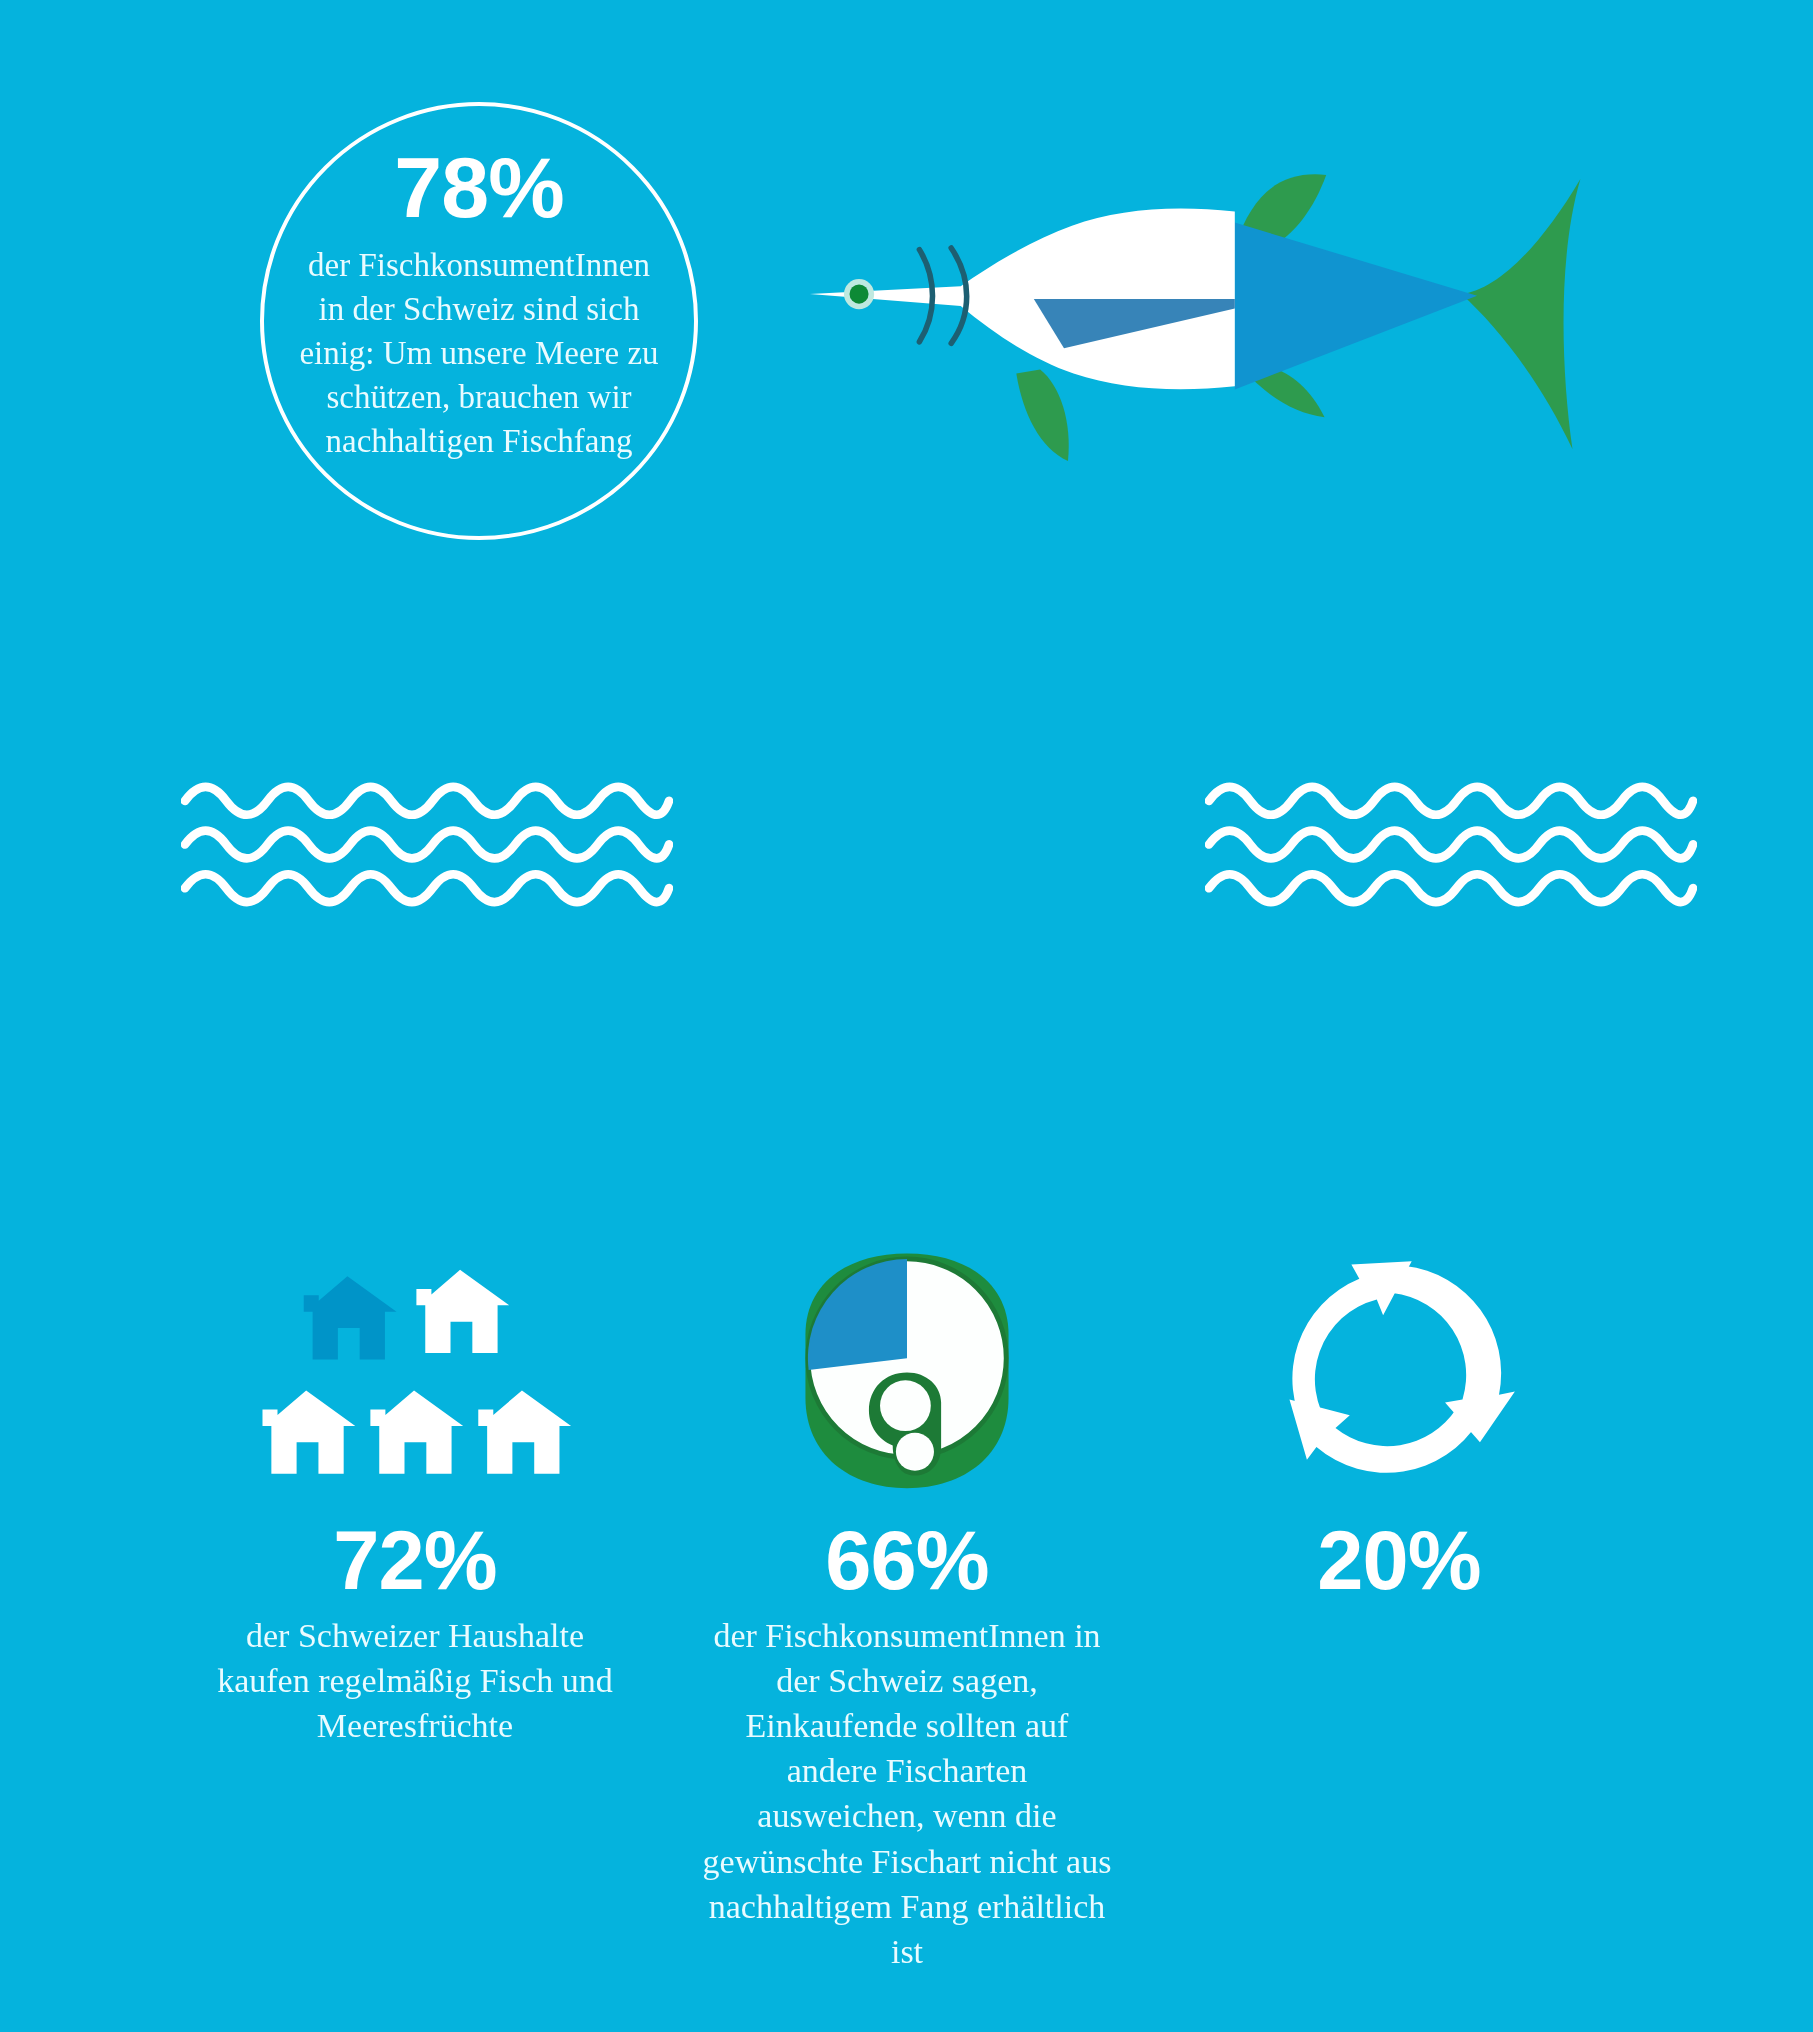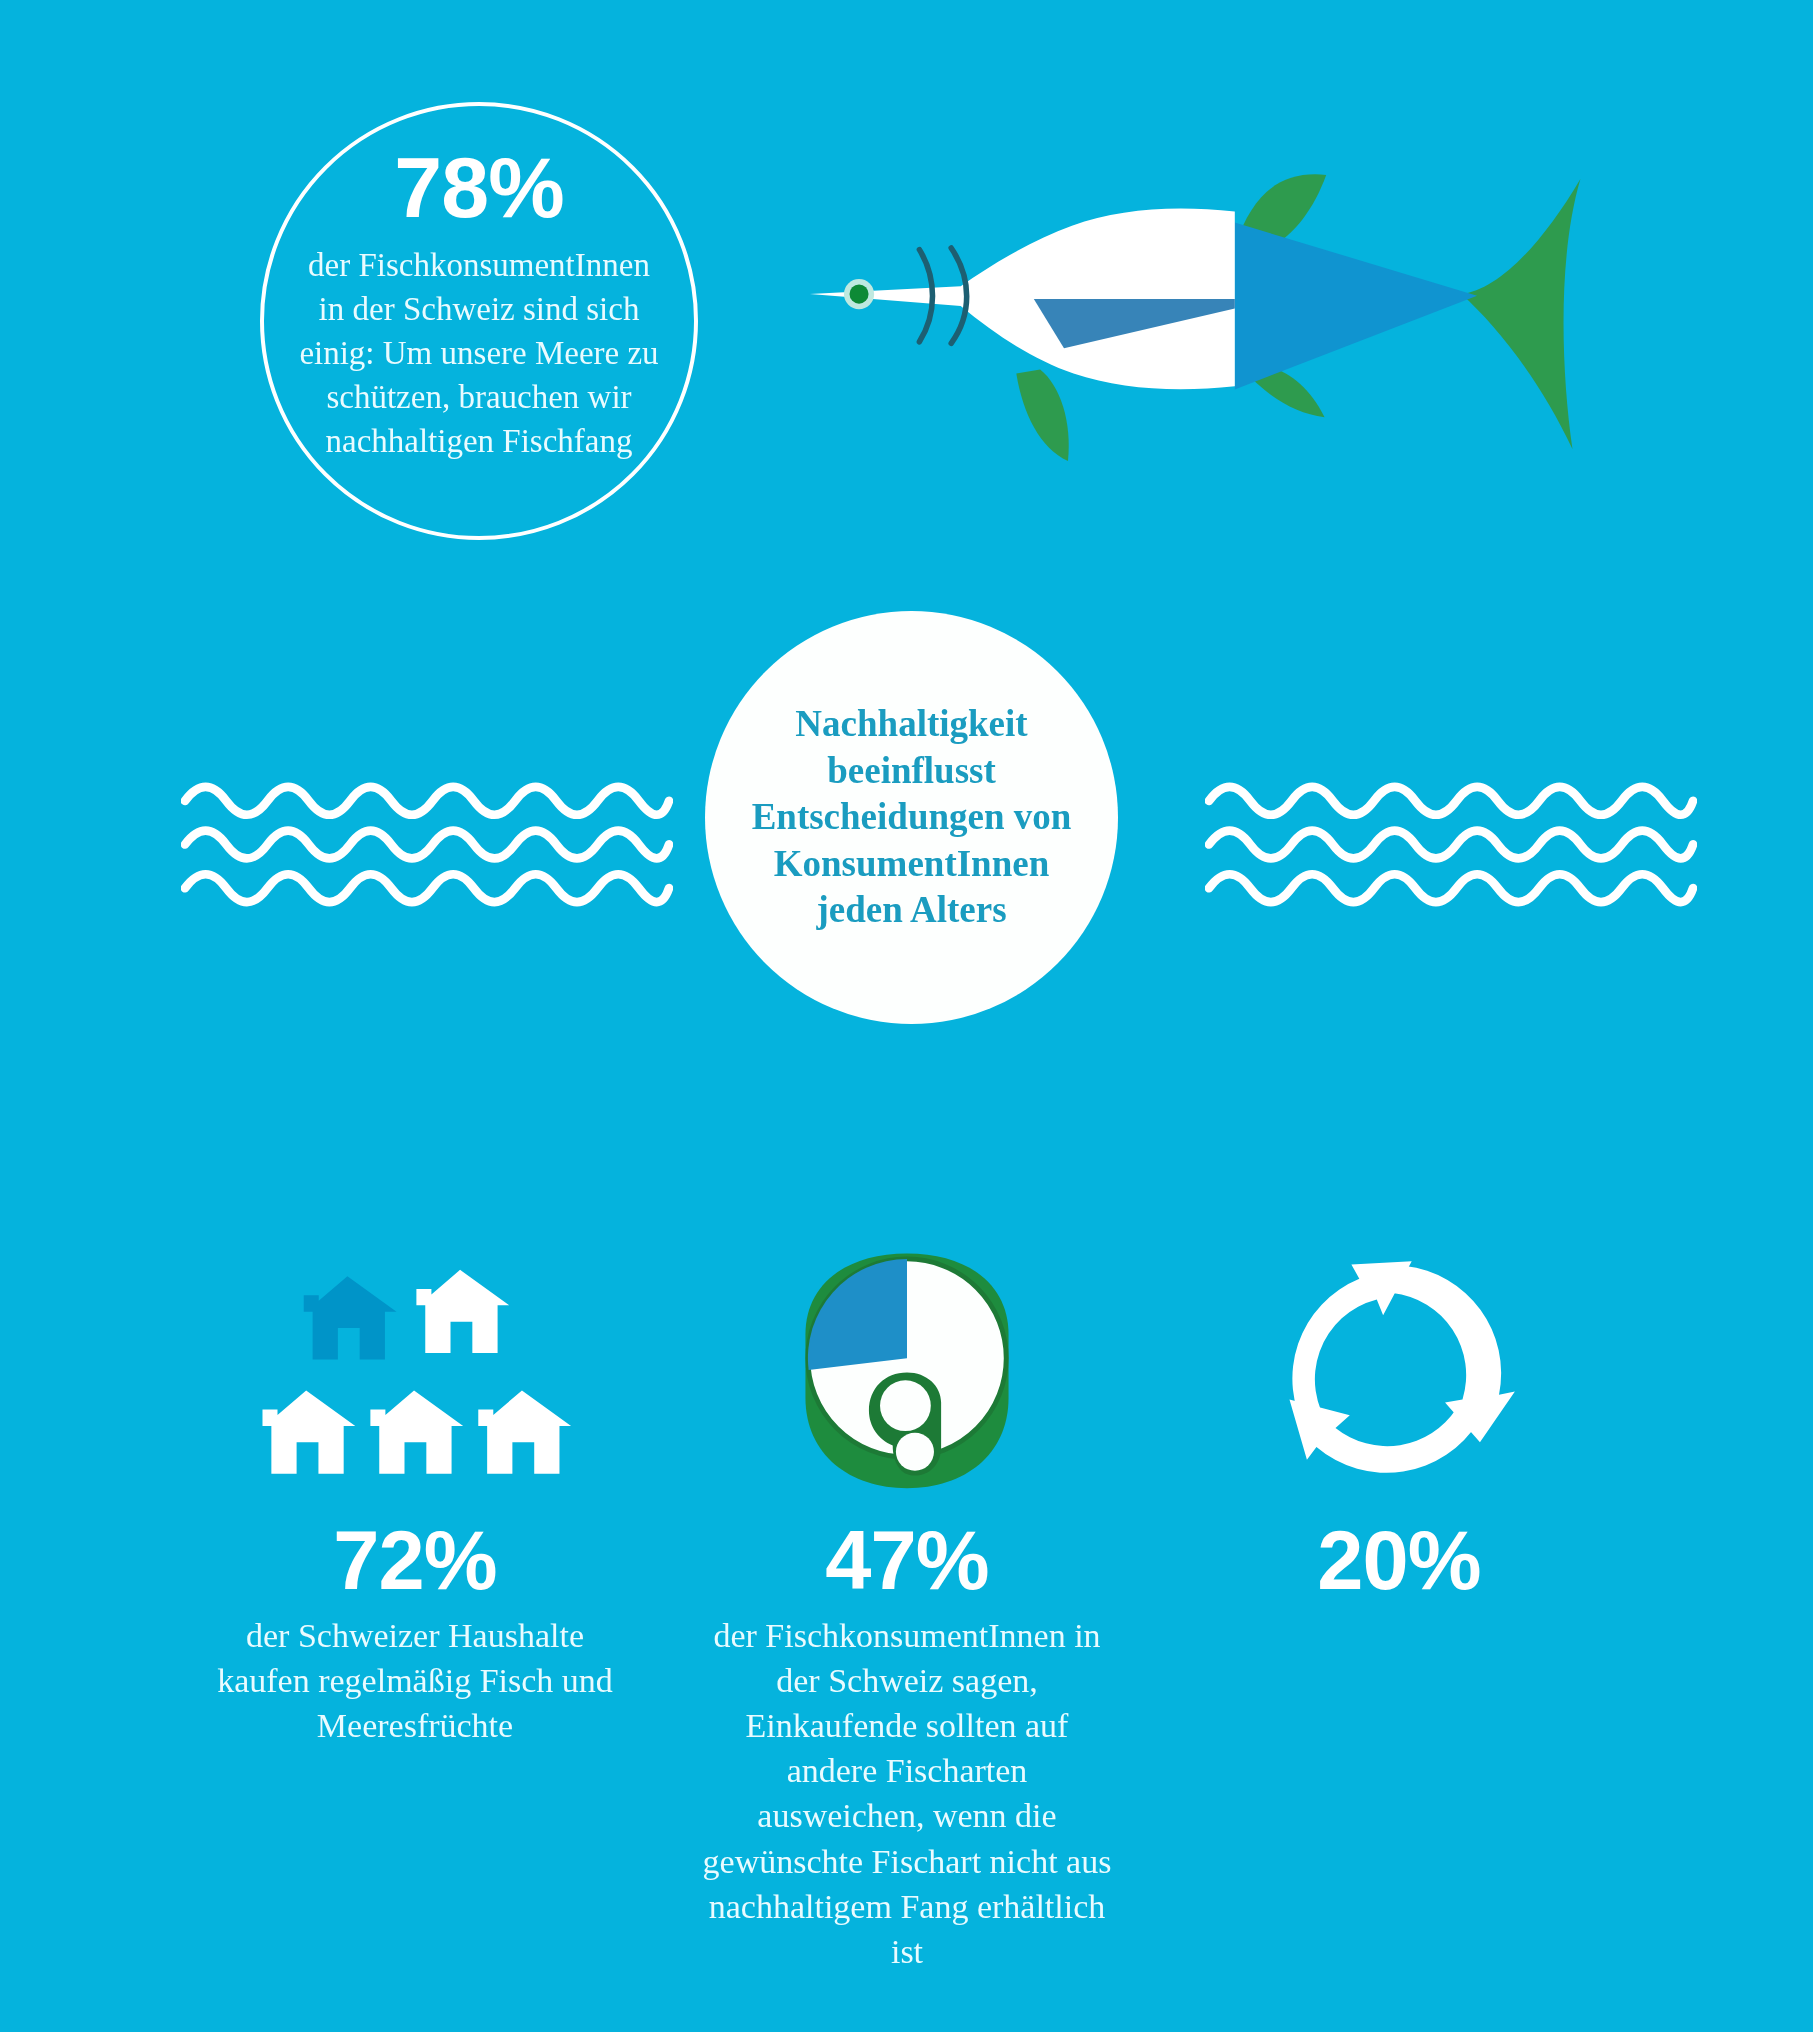--- a/index.html
+++ b/index.html
@@ -186,23 +186,20 @@
   <div class="waves right">
     <svg viewBox="0 0 620 190" width="492" height="151">
       <g stroke="#ffffff" stroke-width="11" fill="none" stroke-linecap="round">
         <path d="M5 40 Q 31 5, 57 40 T 109 40 T 161 40 T 213 40 T 265 40 T 317 40 T 369 40 T 421 40 T 473 40 T 525 40 T 577 40 T 615 40"></path>
         <path d="M5 95 Q 31 60, 57 95 T 109 95 T 161 95 T 213 95 T 265 95 T 317 95 T 369 95 T 421 95 T 473 95 T 525 95 T 577 95 T 615 95"></path>
         <path d="M5 150 Q 31 115, 57 150 T 109 150 T 161 150 T 213 150 T 265 150 T 317 150 T 369 150 T 421 150 T 473 150 T 525 150 T 577 150 T 615 150"></path>
       </g>
     </svg>
   </div>
 
-  <div class="circle-solid">
-    <div class="headline">Nachhaltigkeit beeinflusst Entscheidungen von KonsumentInnen jeden Alters</div>
-  </div>
 
   <div class="cols">
 
     <div class="col">
       <div class="icon-wrap">
         <svg viewBox="0 0 400 300" width="318" height="238">
 
           <g transform="translate(46,8) scale(0.86)">
             <path d="M16 62 L16 38 L38 38 L38 46 L80 10 L152 62 L135 62 L135 132 L98 132 L98 86 L66 86 L66 132 L29 132 L29 62 Z" fill="#0094c8"></path>
           </g>
@@ -238,21 +235,21 @@
           <path d="M150 140 L 150 15 A 125 125 0 0 0 26 155 Z" fill="#1e8fc8"></path>
 
           <path d="M150 158 C 122 158, 102 178, 102 206 C 102 226, 114 243, 132 250
                    C 132 272, 142 288, 160 288 C 180 288, 193 272, 193 252
                    C 193 222, 193 196, 193 196 C 193 175, 175 158, 150 158 Z" fill="#1d7a36"></path>
 
           <circle cx="148" cy="200" r="32" fill="#fdfffe"></circle>
           <circle cx="160" cy="258" r="24" fill="#fdfffe"></circle>
         </svg>
       </div>
-      <div class="pct">47%</div>
+      <div class="pct">66%</div>
       <div class="body-text">der FischkonsumentInnen in der Schweiz sagen, Einkaufende sollten auf andere Fischarten ausweichen, wenn die gewünschte Fischart nicht aus nachhaltigem Fang erhältlich ist</div>
     </div>
 
     <div class="col narrow">
       <div class="icon-wrap">
         <svg viewBox="0 0 320 320" width="254" height="254">
           <g fill="#ffffff">
 
             <path d="M168 24 A 136 136 0 0 1 286 186 L 306 182 L 262 246 L 218 196 L 240 192
                      A 104 104 0 0 0 152 58 Z"></path>

